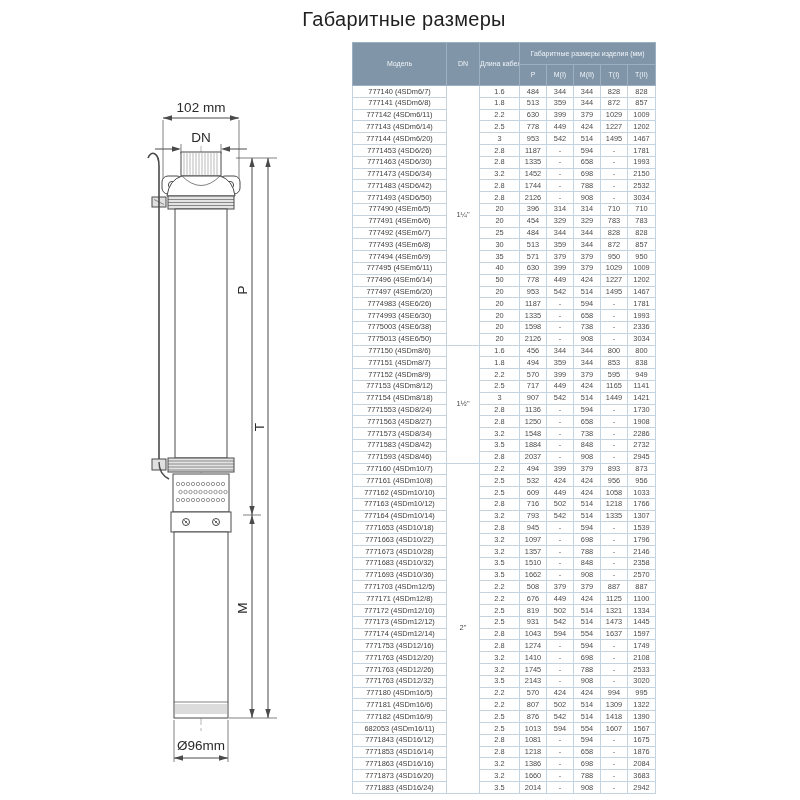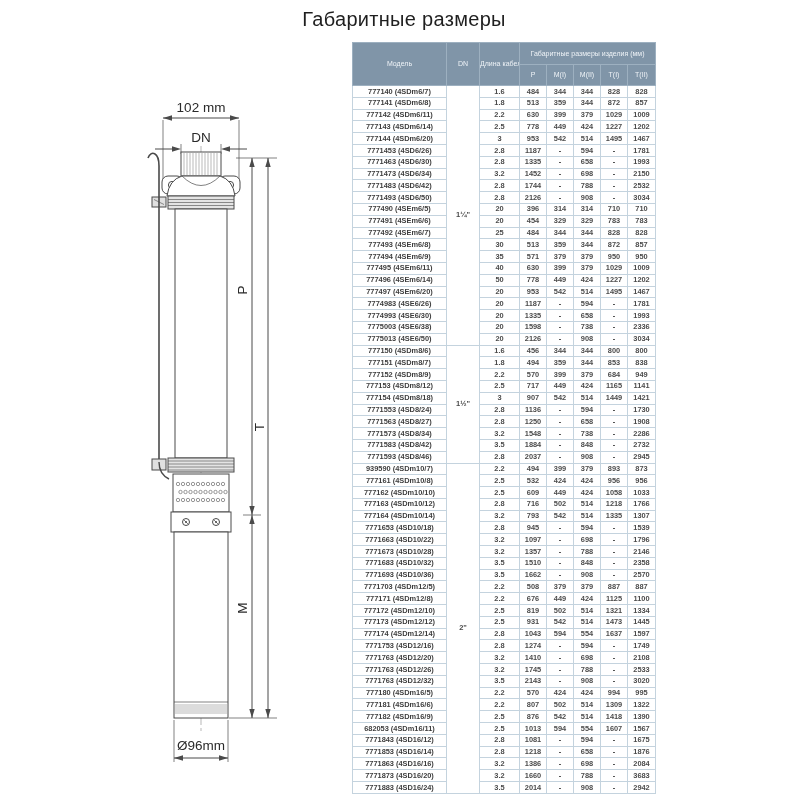--- a/index.html
+++ b/index.html
@@ -11,21 +11,21 @@
 
   table.dims{position:absolute;left:352px;top:42px;width:304px;border-collapse:collapse;
              table-layout:fixed;font-size:7.5px;color:#4b4b4b;}
   table.dims th, table.dims td{border:1px solid #c4d3de;padding:0;text-align:center;
              vertical-align:middle;line-height:1.05;overflow:hidden;white-space:nowrap;}
   table.dims thead th{background:#8095a8;color:#eef3f7;font-weight:normal;font-size:7px;
              border:1px solid #9db0c0;}
   table.dims thead tr.h1 th{height:21px;}
   table.dims thead tr.h2 th{height:20px;}
   th.cable{white-space:normal;font-size:6.5px;line-height:1.15;}
-  tbody tr{height:11.8px;font-weight:bold;}
+  tbody tr{height:11.8px;}
   tbody td.model{font-size:7.4px;color:#3d3d3d;}
   tbody td.dn{font-size:7.5px;color:#4b4b4b;background:#fff;}
   tbody td.num{font-size:7.4px;}
   svg text{font-family:"Liberation Sans", sans-serif;}
 </style>
 </head>
 <body>
 
 <div class="page">
 
@@ -423,21 +423,21 @@
           <td class="num">344</td>
           <td class="num">853</td>
           <td class="num">838</td>
         </tr>
         <tr>
           <td class="model">777152 (4SDm8/9)</td>
           <td class="num">2.2</td>
           <td class="num">570</td>
           <td class="num">399</td>
           <td class="num">379</td>
-          <td class="num">684</td>
+          <td class="num">595</td>
           <td class="num">949</td>
         </tr>
         <tr>
           <td class="model">777153 (4SDm8/12)</td>
           <td class="num">2.5</td>
           <td class="num">717</td>
           <td class="num">449</td>
           <td class="num">424</td>
           <td class="num">1165</td>
           <td class="num">1141</td>
@@ -490,21 +490,21 @@
         <tr>
           <td class="model">7771593 (4SD8/46)</td>
           <td class="num">2.8</td>
           <td class="num">2037</td>
           <td class="num">-</td>
           <td class="num">908</td>
           <td class="num">-</td>
           <td class="num">2945</td>
         </tr>
         <tr>
-          <td class="model">939590 (4SDm10/7)</td>
+          <td class="model">777160 (4SDm10/7)</td>
           <td class="dn" rowspan="28">2"</td>
           <td class="num">2.2</td>
           <td class="num">494</td>
           <td class="num">399</td>
           <td class="num">379</td>
           <td class="num">893</td>
           <td class="num">873</td>
         </tr>
         <tr>
           <td class="model">777161 (4SDm10/8)</td>

